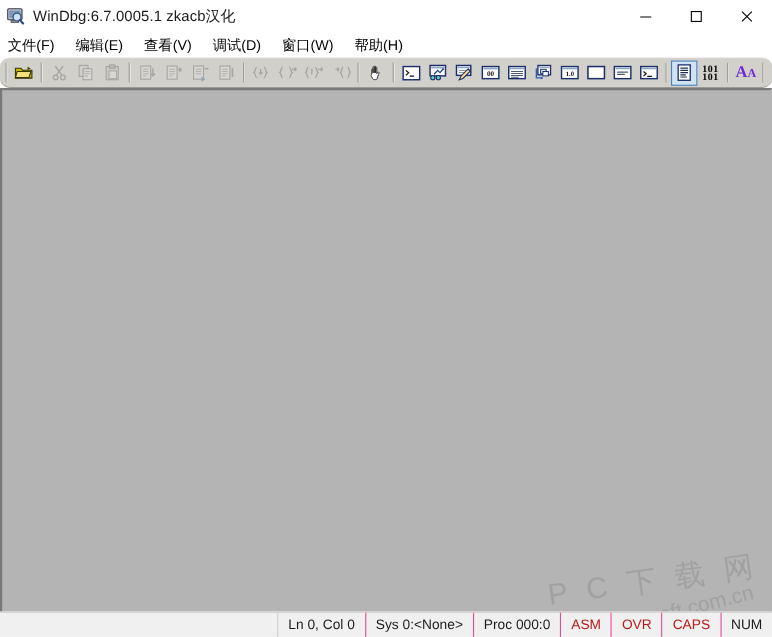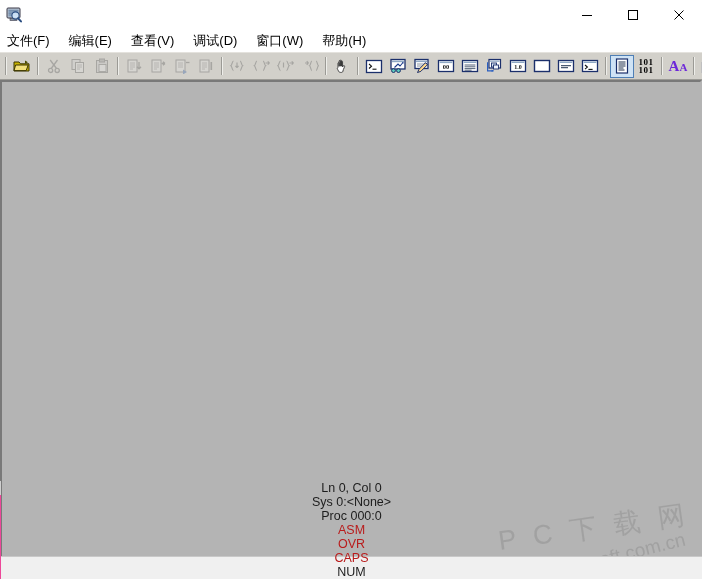--- a/index.html
+++ b/index.html
@@ -94,20 +94,21 @@
     height: 26px;
     min-height: 26px;
     background: #d2d0ca;
     border-top: 1px solid #e4e2dd;
     border-bottom: 1px solid #9b9a95;
     display: flex;
     align-items: center;
     padding: 0 2px;
     position: relative;
     z-index: 3;
+    border-radius: 9px;
   }
   .tb-btn {
     width: 24px;
     height: 23px;
     display: flex;
     align-items: center;
     justify-content: center;
     flex: 0 0 auto;
     box-sizing: border-box;
     border: 1px solid transparent;
@@ -185,21 +186,20 @@
   .statusbar {
     height: 22px;
     min-height: 22px;
     background: #f0f0f0;
     border-top: 1px solid #c8c8c8;
     display: flex;
     align-items: stretch;
     justify-content: flex-end;
     position: relative;
     z-index: 3;
-    flex-direction: column;
   }
   .status-spacer { flex: 1 1 auto; }
   .status-cell {
     display: flex;
     align-items: center;
     justify-content: center;
     font-size: 12.5px;
     color: #1d1d1d;
     border-left: 1px solid #ec4899;
     padding: 0 9px;
@@ -219,20 +219,21 @@
       <span class="app-icon">
         <svg width="18" height="18" viewBox="0 0 18 18">
           <rect x="2" y="2" width="13" height="10" rx="1" fill="#b9c3cf" stroke="#3a3a4a" stroke-width="1"></rect>
           <rect x="3.5" y="3.5" width="10" height="7" fill="#8fa8c4"></rect>
           <path d="M3.5 4.5h10M3.5 6h10M3.5 7.5h10M3.5 9h10" stroke="#5e7694" stroke-width="0.5"></path>
           <rect x="5" y="12.5" width="7" height="2" fill="#8b95a3" stroke="#3a3a4a" stroke-width="0.6"></rect>
           <circle cx="10.5" cy="9.5" r="3.6" fill="#d8ecff" fill-opacity="0.85" stroke="#2a4d80" stroke-width="1.1"></circle>
           <line x1="13" y1="12.2" x2="16" y2="15.4" stroke="#2a4d80" stroke-width="2" stroke-linecap="round"></line>
         </svg>
       </span>
+      <span class="title-text">WinDbg:6.7.0005.1 zkacb汉化</span>
     </div>
     <div class="win-controls">
       <div class="win-btn">
         <svg width="12" height="12" viewBox="0 0 12 12">
             <line x1="1" y1="6.5" x2="11" y2="6.5" stroke="#000" stroke-width="1"></line>
           </svg>
       </div>
       <div class="win-btn">
         <svg width="12" height="12" viewBox="0 0 12 12">
             <rect x="1.5" y="1.5" width="9" height="9" fill="none" stroke="#000" stroke-width="1"></rect>

